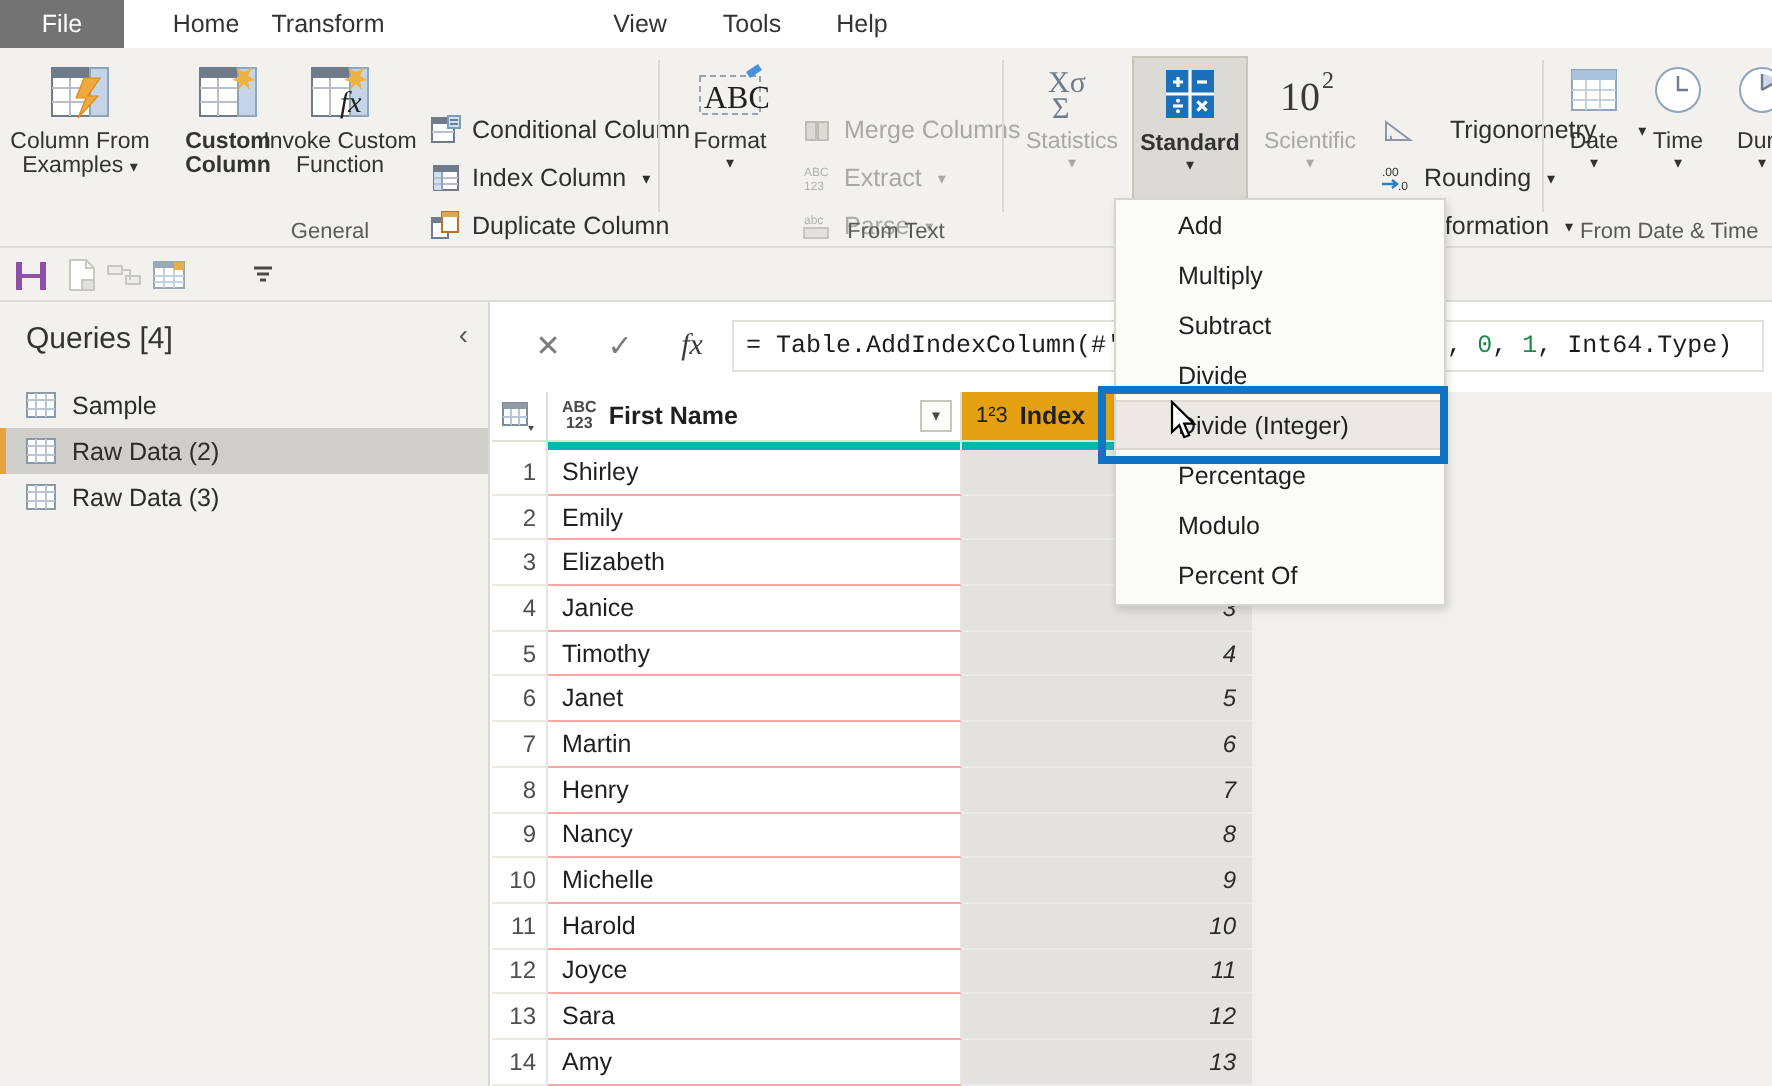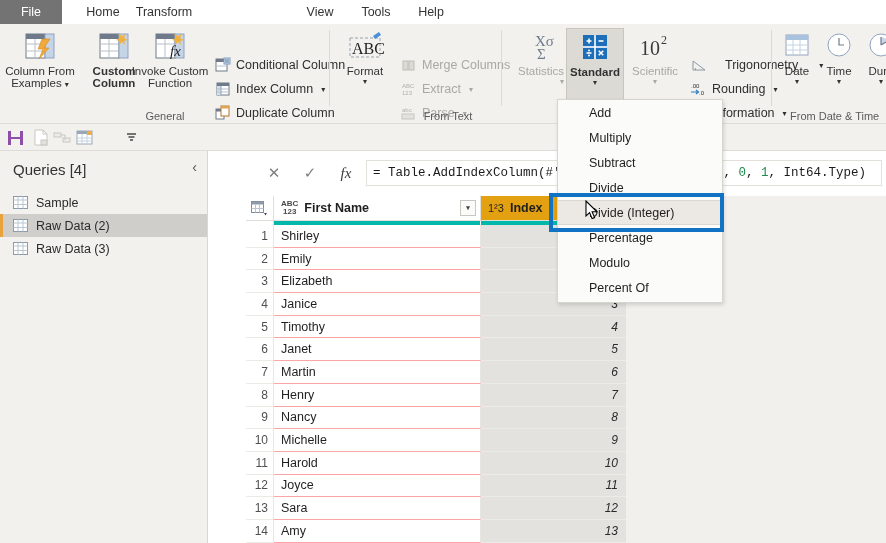--- a/index.html
+++ b/index.html
@@ -67,21 +67,21 @@
   
   .qat {
     position: absolute; left: 0; top: 124px; width: 886px; height: 27px;
     background: #f2f1ee;
     border-bottom: 1px solid #dedcd6;
   }
   .qicon { position: absolute; top: 4px; width: 19px; height: 19px; display: flex; align-items: center; justify-content: center; }
 
   
   .leftpane {
-    position: absolute; left: 0; top: 151px; width: 208px; bottom: 0;
+    position: absolute; left: 0; top: 151px; width: 245px; bottom: 0;
     background: #f2f1ee; border-right: 1px solid #d9d7d1;
   }
   .qhead {
     position: absolute; left: 0; top: 0; width: 100%; height: 36px;
     display: flex; align-items: center;
   }
   .qhead .qtitle { font-size: 15px; color: #333333; padding-left: 13px; }
   .qhead .collapse {
     position: absolute; right: 10px; top: 9px; font-size: 14px; color: #555;
     cursor: pointer; line-height: 14px;
@@ -356,21 +356,21 @@
         <span>Parse</span>
         <span class="caretsm" style="margin-left:3px">▾</span>
       </div>
 
       <div class="glabel" style="left:60px;width:108px;">From Text</div>
       <div class="sep"></div>
     </div>
 
     <div class="rgroup" style="left:506px;width:266px;">
 
-      <div class="bigbtn disabled" style="left:2px;width:56px;align-items:flex-end;">
+      <div class="bigbtn disabled" style="left:2px;width:56px;">
         <div class="ic">
           <svg width="34" height="32" viewBox="0 0 34 32">
             <text x="5" y="16" font-family="Liberation Serif, serif" font-size="15" fill="#6e7b8c">Χσ</text>
             <text x="7" y="29" font-family="Liberation Serif, serif" font-size="15" fill="#6e7b8c">Σ</text>
           </svg>
         </div>
         <div class="lbl">Statistics</div>
         <div class="caretsm">▾</div>
       </div>
 

